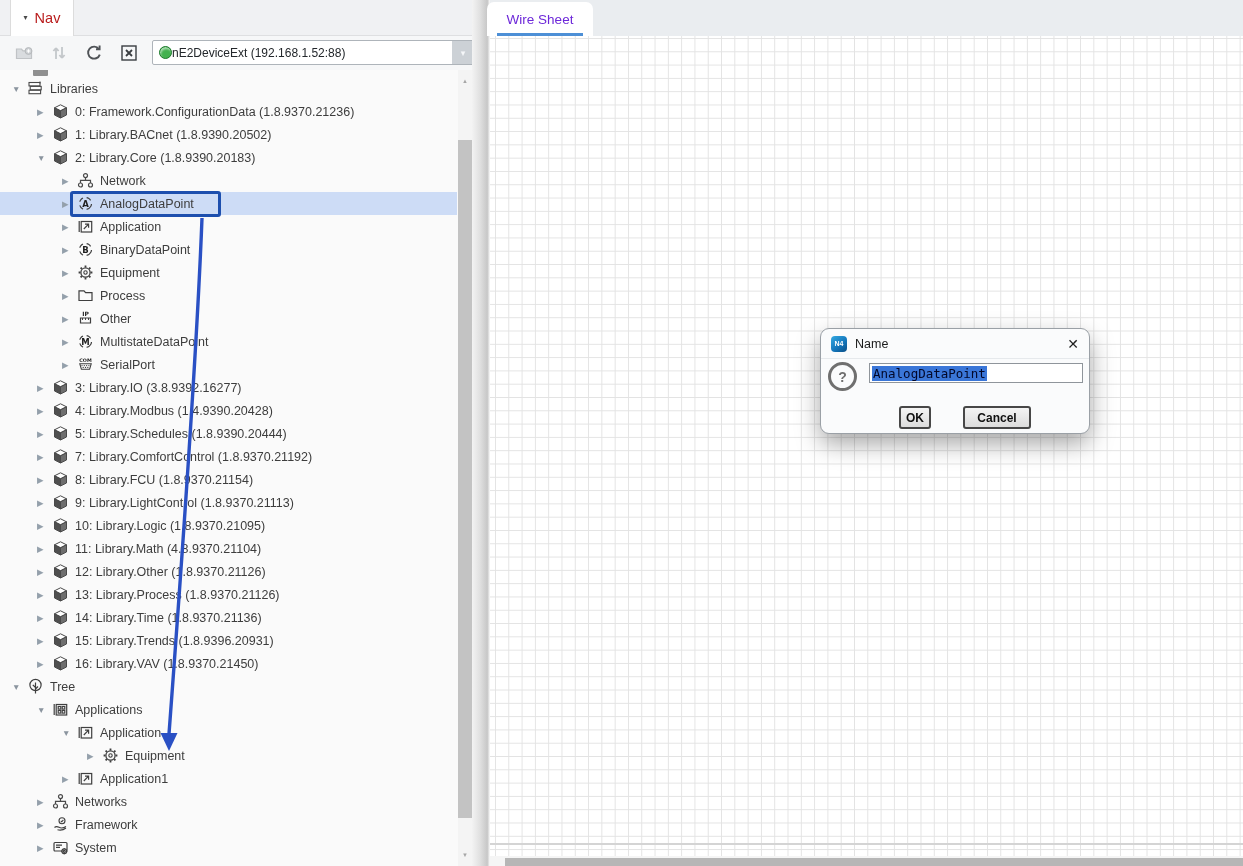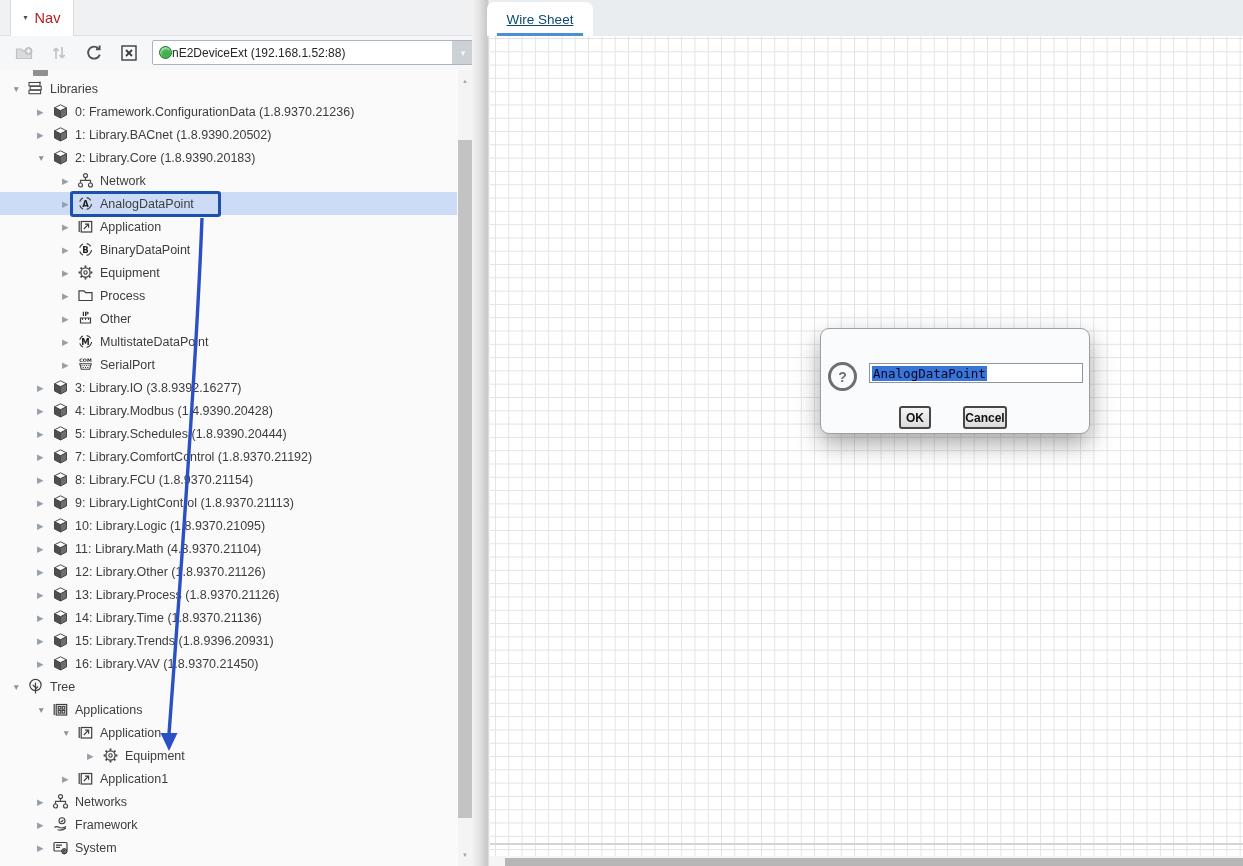--- a/index.html
+++ b/index.html
@@ -30,21 +30,21 @@
   
   .v-scroll{position:absolute;left:458px;top:70px;width:14px;height:796px;background:#f4f4f4;}
   .v-thumb{position:absolute;left:0;top:70px;width:14px;height:678px;background:#c3c3c3;}
   .v-arrow{position:absolute;left:0;width:14px;height:14px;display:flex;align-items:center;justify-content:center;font-size:6px;color:#a6a6a6;}
   .v-arrow.up{top:4px;} .v-arrow.down{bottom:4px;}
   
   .edge{position:absolute;left:472px;top:0;width:18px;height:866px;background:linear-gradient(to right,#f3f3f3 0%,#e0e0e0 45%,#c7c7c7 85%,#ececec 96%,#ffffff 100%);}
   
   .main-header{position:absolute;left:490px;top:0;width:753px;height:36px;background:#eaedf0;}
   .wire-tab{position:absolute;left:487px;top:2px;width:106px;height:34px;background:#fff;border-radius:7px 7px 0 0;display:flex;align-items:center;justify-content:center;}
-  .wire-tab .lbl{font-size:13.5px;color:#0c4a6e;text-decoration:underline;}
+  .wire-tab .lbl{font-size:13.5px;color:#6d28d9;}
   .wire-tab .underline{position:absolute;left:10px;right:10px;bottom:0;height:3px;background:var(--tab-underline-blue);}
   .grid{position:absolute;left:490px;top:36px;width:753px;height:830px;background-color:#fff;
         background-image:linear-gradient(to right,#e3e3e3 1px,transparent 1px),linear-gradient(to bottom,#e3e3e3 1px,transparent 1px);
         background-size:13.3px 13.3px;background-position:5px 2px;}
   .sheet-edge{position:absolute;left:490px;top:843px;width:753px;height:2px;background:#d4d4d4;}
   .h-scroll{position:absolute;left:490px;top:856px;width:753px;height:10px;background:#f5f5f5;}
   .h-thumb{position:absolute;left:15px;top:2px;width:738px;height:8px;background:#b6b6b6;}
   
   .annot-rect{position:absolute;left:70px;top:191px;width:151px;height:26px;border:3px solid var(--annotation-blue);border-radius:3px;box-sizing:border-box;z-index:40;}
   .annot-arrow{position:absolute;left:0;top:0;width:1243px;height:866px;pointer-events:none;z-index:50;}
@@ -52,21 +52,21 @@
   .dialog{position:absolute;left:820px;top:328px;width:268px;height:104px;background:#fafbfc;border:1px solid #9aa0a6;border-radius:9px;box-shadow:0 10px 24px rgba(0,0,0,.35);z-index:100;}
   .dlg-title{position:absolute;left:0;right:0;top:0;height:30px;display:flex;align-items:center;padding:0 10px;gap:8px;border-bottom:1px solid #e6e9ec;box-sizing:border-box;}
   .n4{width:16px;height:16px;border-radius:4px;background:linear-gradient(140deg,#35a9e1 0%,#1478bd 55%,#0a4e86 100%);color:#fff;font-size:7px;font-weight:bold;display:flex;align-items:center;justify-content:center;flex:0 0 16px;}
   .dlg-title .lbl{font-size:12.5px;color:#1b1b1b;}
   .dlg-close{margin-left:auto;font-size:14px;color:#1f1f1f;line-height:1;cursor:default;}
   .help{position:absolute;left:7px;top:33px;width:23px;height:23px;border:3.4px solid #6f6f6f;border-radius:50%;display:flex;align-items:center;justify-content:center;font-weight:bold;font-size:14px;color:#6f6f6f;}
   .dlg-input{position:absolute;left:48px;top:34px;width:214px;height:20px;background:#fff;border:1px solid #8f959b;box-sizing:border-box;display:flex;align-items:center;padding-left:2px;font-family:"DejaVu Sans Mono","Liberation Mono",monospace;font-size:12.5px;}
   .dlg-input .sel{background:var(--input-selection-blue);color:#02082a;padding:0 1px;}
   .btn{position:absolute;top:77px;height:23px;background:linear-gradient(#f4f4f4,#dcdcdc);border:2px solid #474747;border-radius:3px;font-size:12px;font-weight:bold;color:#101010;display:flex;align-items:center;justify-content:center;box-sizing:border-box;cursor:default;}
   .btn.ok{left:78px;width:32px;}
-  .btn.cancel{left:142px;width:44px;}
+  .btn.cancel{left:142px;width:68px;}
 </style>
 </head>
 <body>
 
 <div id="app">
 
   <div class="nav-header"></div>
   <div class="nav-tab">
     <span class="caret">▾</span>
     <span class="lbl">Nav</span>
@@ -532,20 +532,25 @@
     <div class="h-thumb"></div>
   </div>
 
   <div class="annot-rect"></div>
   <svg class="annot-arrow" viewBox="0 0 1243 866">
     <path d="M202 218 C197 350 182 560 169 734" fill="none" style="stroke:var(--arrow-blue)" stroke-width="3.4"></path>
     <polygon points="160.5,733 177.5,733 169,751" style="fill:var(--arrow-blue)"></polygon>
   </svg>
 
   <div class="dialog">
+    <div class="dlg-title">
+      <span class="n4">N4</span>
+      <span class="lbl">Name</span>
+      <span class="dlg-close">✕</span>
+    </div>
     <div class="help">?</div>
     <div class="dlg-input">
       <span class="sel">AnalogDataPoint</span>
     </div>
     <div class="btn ok">OK</div>
     <div class="btn cancel">Cancel</div>
   </div>
 
 </div>
 

